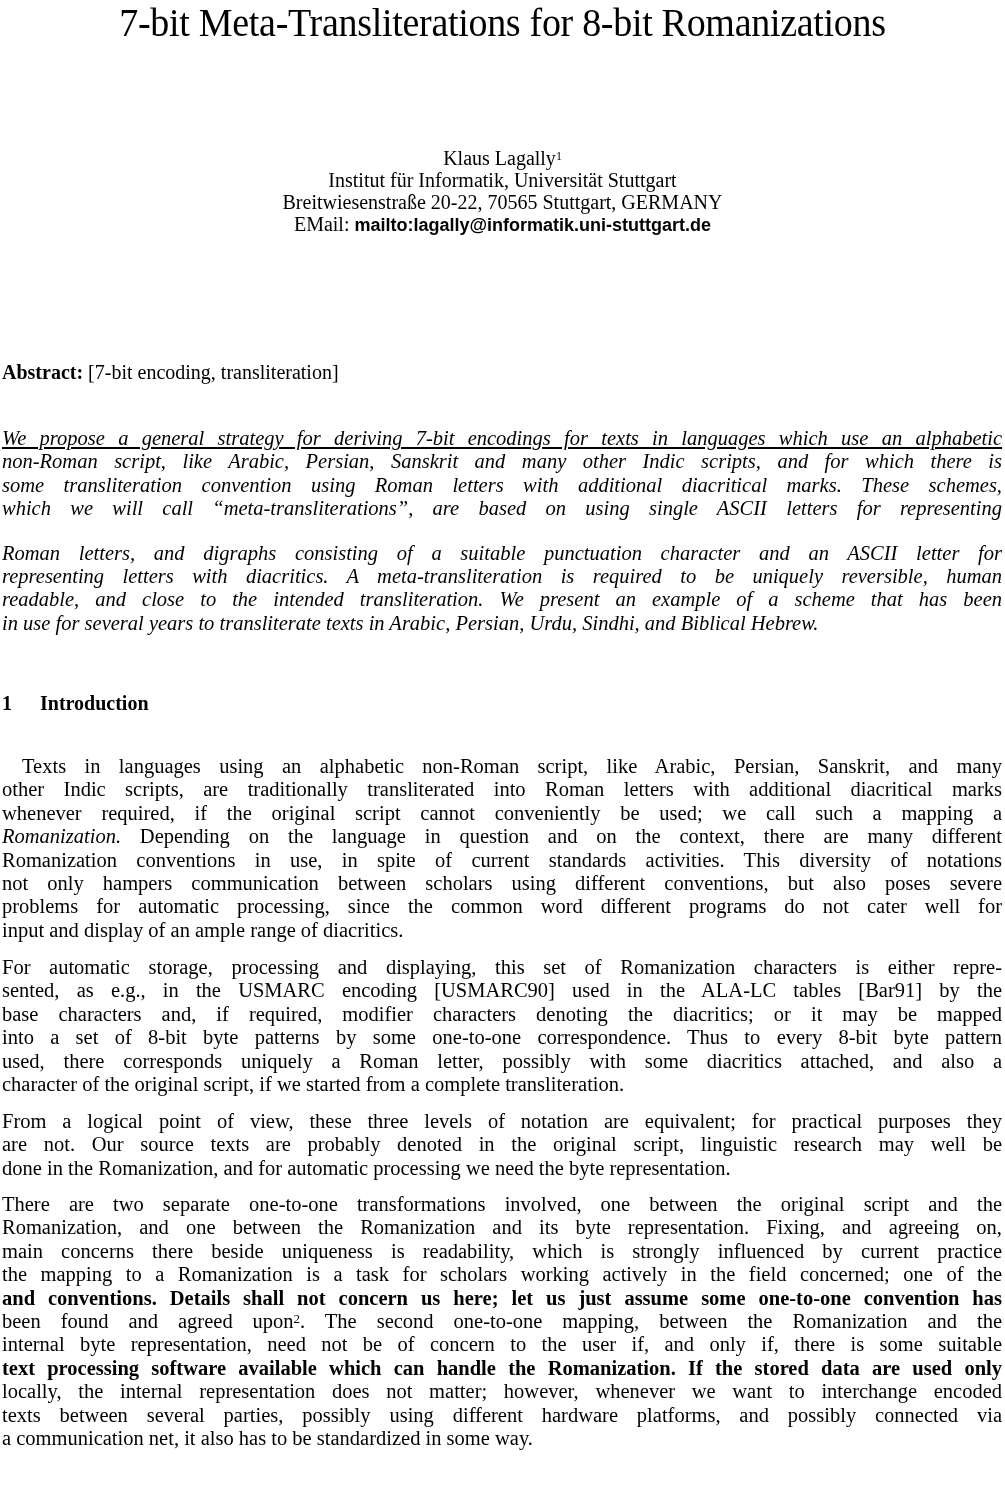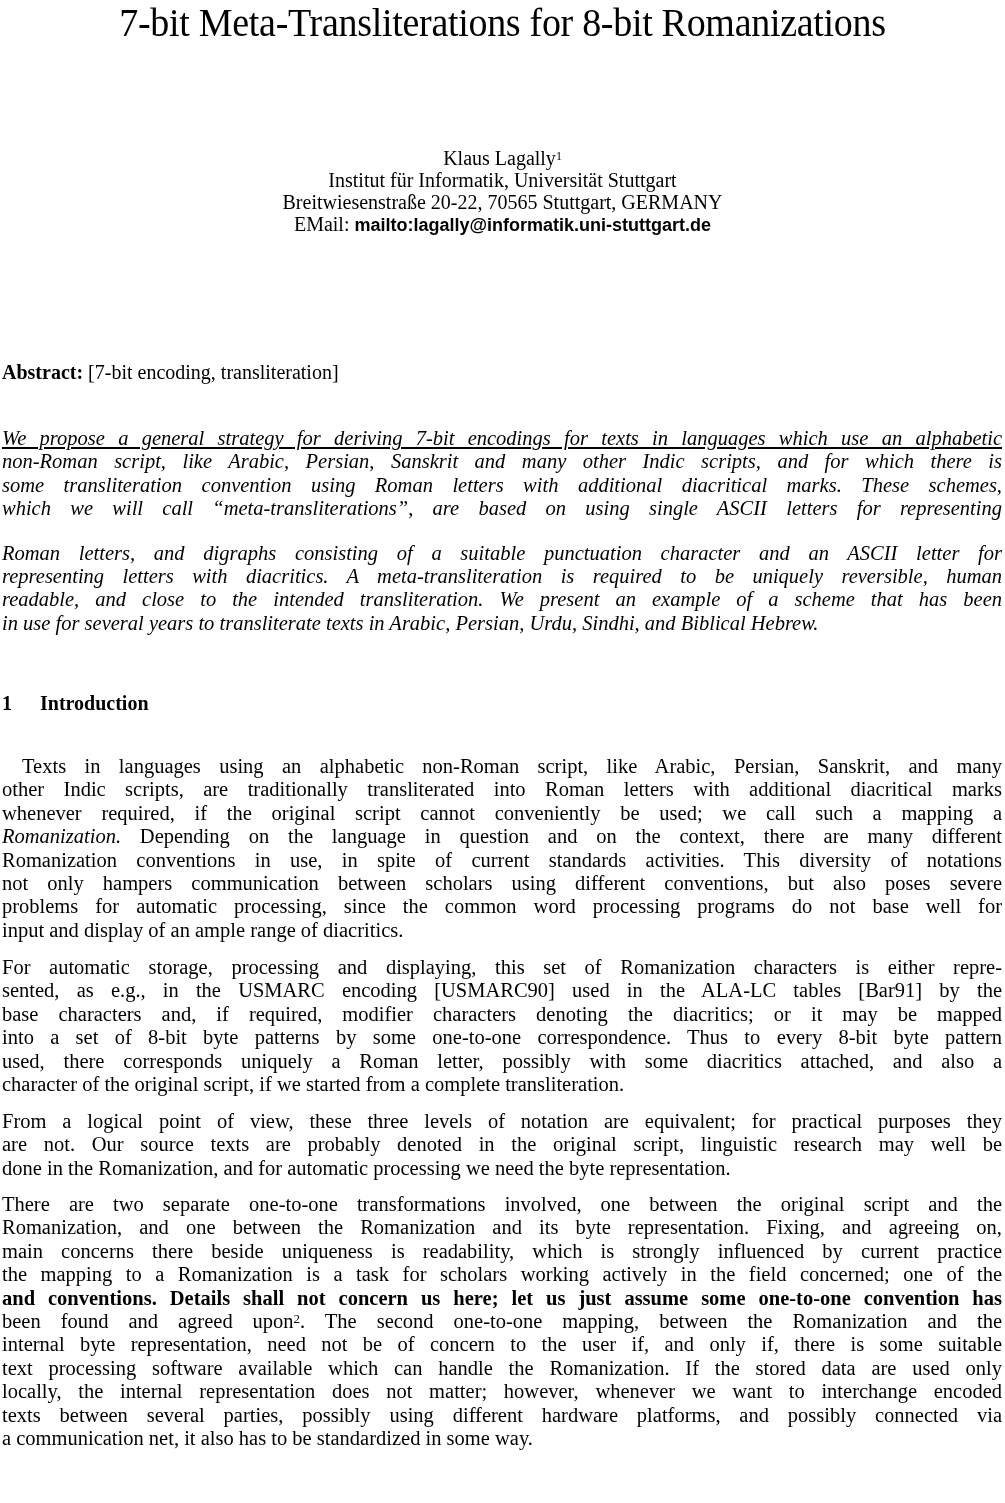--- a/index.html
+++ b/index.html
@@ -73,21 +73,21 @@
   <span class="num">1</span><span>Introduction</span>
 </div>
 
 <div class="body-text" style="top:755px;">
   <span class="line" style="white-space: nowrap; margin-left: 20px;">Texts in languages using an alphabetic non-Roman script, like Arabic, Persian, Sanskrit, and many</span>
   <span class="line" style="white-space: nowrap;">other Indic scripts, are traditionally transliterated into Roman letters with additional diacritical marks</span>
   <span class="line" style="white-space: nowrap;">whenever required, if the original script cannot conveniently be used; we call such a mapping a</span>
   <span class="line" id="p1l4" style="white-space: nowrap;"><em>Romanization.</em> Depending on the language in question and on the context, there are many different</span>
   <span class="line" style="white-space: nowrap;">Romanization conventions in use, in spite of current standards activities. This diversity of notations</span>
   <span class="line" style="white-space: nowrap;">not only hampers communication between scholars using different conventions, but also poses severe</span>
-  <span class="line" style="white-space: nowrap;">problems for automatic processing, since the common word processing programs do not base well for</span>
+  <span class="line" style="white-space: nowrap;">problems for automatic processing, since the common word different programs do not cater well for</span>
   <span class="line last" style="white-space: nowrap;">input and display of an ample range of diacritics.</span>
 </div>
 
 <div class="body-text" style="top:956px;">
   <span class="line" style="white-space: nowrap;">For automatic storage, processing and displaying, this set of Romanization characters is either repre-</span>
   <span class="line" style="white-space: nowrap;">sented, as e.g., in the USMARC encoding [USMARC90] used in the ALA-LC tables [Bar91] by the</span>
   <span class="line" style="white-space: nowrap;">base characters and, if required, modifier characters denoting the diacritics; or it may be mapped</span>
   <span class="line" style="white-space: nowrap;">into a set of 8-bit byte patterns by some one-to-one correspondence. Thus to every 8-bit byte pattern</span>
   <span class="line" style="white-space: nowrap;">used, there corresponds uniquely a Roman letter, possibly with some diacritics attached, and also a</span>
   <span class="line last" style="white-space: nowrap;">character of the original script, if we started from a complete transliteration.</span>
@@ -100,17 +100,17 @@
 </div>
 
 <div class="body-text" style="top:1193px;">
   <span class="line" style="white-space: nowrap;">There are two separate one-to-one transformations involved, one between the original script and the</span>
   <span class="line" style="white-space: nowrap;">Romanization, and one between the Romanization and its byte representation. Fixing, and agreeing on,</span>
   <span class="line" style="white-space: nowrap;">main concerns there beside uniqueness is readability, which is strongly influenced by current practice</span>
   <span class="line" style="white-space: nowrap;">the mapping to a Romanization is a task for scholars working actively in the field concerned; one of the</span>
   <span class="line" style="white-space: nowrap; font-weight: bold;">and conventions. Details shall not concern us here; let us just assume some one-to-one convention has</span>
   <span class="line" style="white-space: nowrap;"><span>been found and agreed upon</span><sup class="fn">2</sup><span>. The second one-to-one mapping, between the Romanization and the</span></span>
   <span class="line" style="white-space: nowrap;">internal byte representation, need not be of concern to the user if, and only if, there is some suitable</span>
-  <span class="line" style="white-space: nowrap;">text processing software available which can handle the Romanization. If the stored data are used only</span>
+  <span class="line" style="white-space: nowrap; font-weight: bold;">text processing software available which can handle the Romanization. If the stored data are used only</span>
   <span class="line" style="white-space: nowrap;">locally, the internal representation does not matter; however, whenever we want to interchange encoded</span>
   <span class="line" style="white-space: nowrap;">texts between several parties, possibly using different hardware platforms, and possibly connected via</span>
   <span class="line last" style="white-space: nowrap;">a communication net, it also has to be standardized in some way.</span>
 </div>
 
 </body></html>

